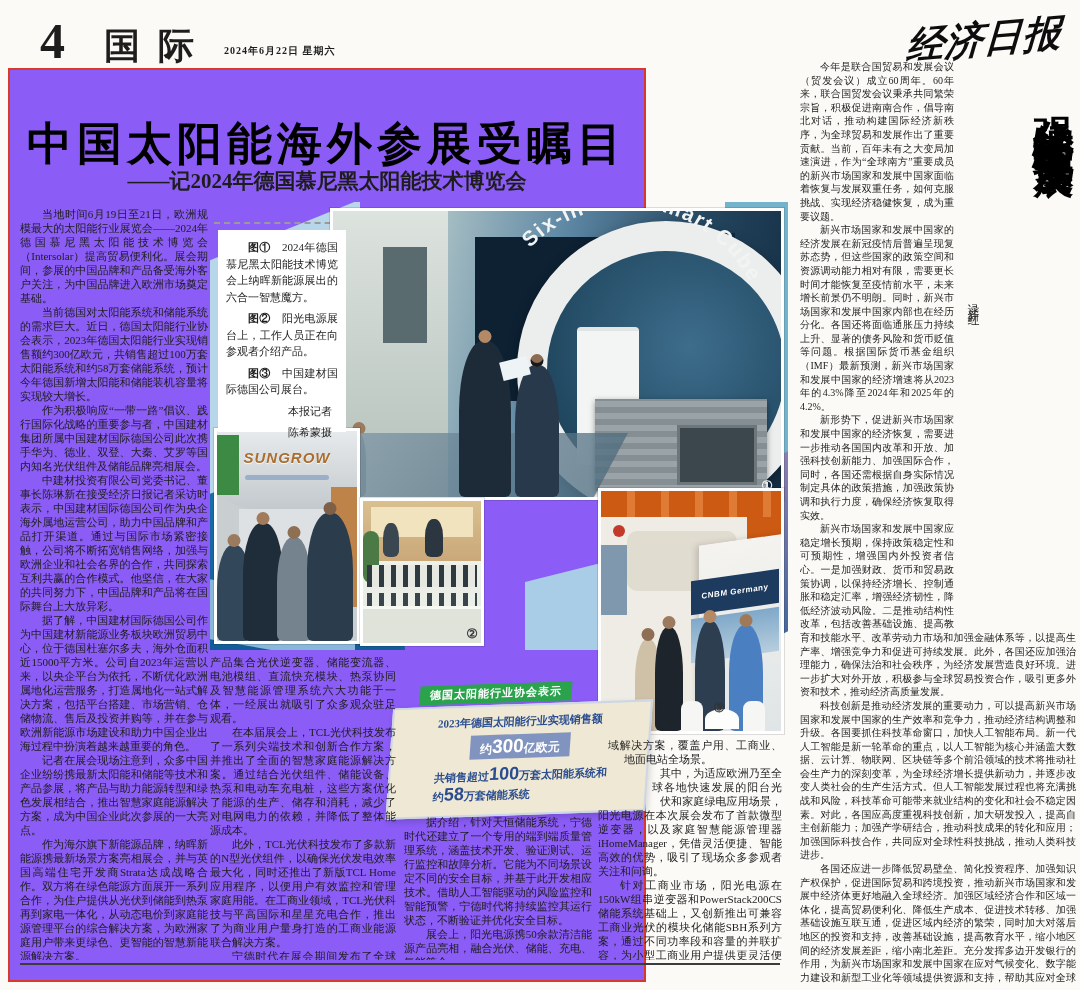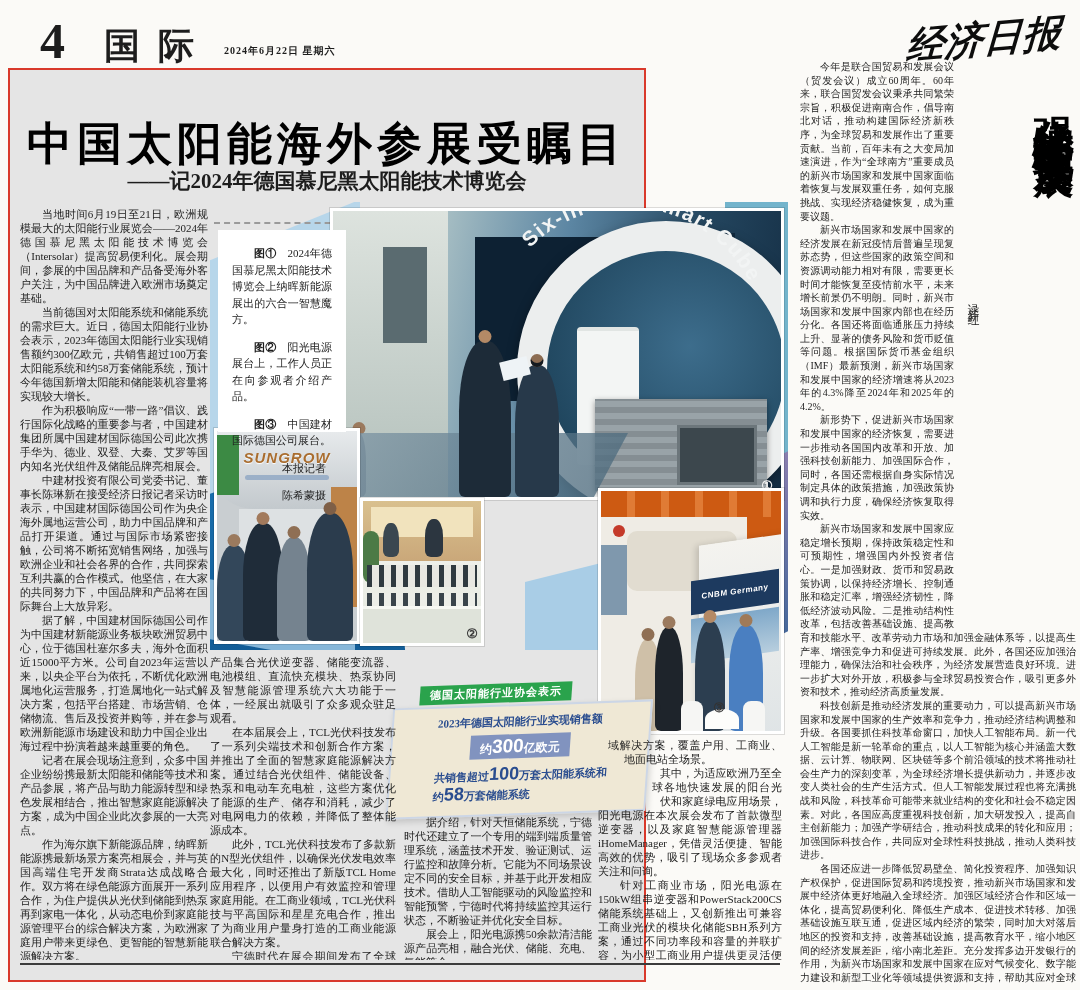--- a/index.html
+++ b/index.html
@@ -7,21 +7,21 @@
   .page{position:relative;width:1080px;height:990px;background:#fbfaf7;overflow:hidden;}
 
   
   .h-num{position:absolute;left:40px;top:12px;font-size:50px;font-weight:900;font-family:"Liberation Serif",serif;}
   .h-sec{position:absolute;left:104px;top:22px;font-size:36px;font-weight:900;letter-spacing:18px;}
   .h-date{position:absolute;left:224px;top:44px;font-size:10px;font-weight:bold;letter-spacing:1px;}
   .h-mast{position:absolute;right:18px;top:14px;font-size:38px;font-weight:bold;font-style:italic;
           font-family:"DejaVu Serif",serif;transform:rotate(-5deg) skewX(-8deg);letter-spacing:1px;color:#0d0d0d;}
 
   
-  .main-box{position:absolute;left:8px;top:68px;width:638px;height:914px;border:2px solid #d9392b;background:#e5e5e5;box-sizing:border-box;}
+  .main-box{position:absolute;left:8px;top:68px;width:638px;height:914px;border:2px solid #d9392b;background:#8b5cf6;box-sizing:border-box;}
   .m-headline{position:absolute;left:0;right:0;top:14px;text-align:center;font-size:45px;font-weight:900;
               letter-spacing:5px;font-family:"Liberation Sans",sans-serif;color:#000;}
   .m-sub{position:absolute;left:0;right:0;top:80px;text-align:center;font-size:21px;font-weight:bold;}
   .m-byline{position:absolute;left:0;right:0;top:120px;text-align:center;font-size:12px;letter-spacing:1px;color:#222;margin-top:48px;}
 
   .acol{position:absolute;font-size:11px;line-height:14px;text-align:justify;overflow:hidden;z-index:6;}
   .acol p{margin:0;text-indent:2em;}
   .acol p.cont{text-indent:0;}
   .col1{left:10px;top:137px;width:188px;height:753px;}
   .col2{left:200px;top:585px;width:186px;height:305px;}
@@ -66,21 +66,21 @@
   .pm-fig2{left:182px;height:132px;width:44px;background:#27394a;}
   .pm-fig2 .head{background:#8c6c52;box-shadow:0 -4px 0 0 #141a20 inset;}
   .pm-paper{position:absolute;left:168px;top:148px;width:28px;height:19px;background:#eef3f6;transform:rotate(-14deg);z-index:3;}
   .pm-arc{position:absolute;right:-12px;top:-8px;width:310px;height:150px;transform:rotate(9deg);}
   .pm-arc text{font-family:"Liberation Sans",sans-serif;font-size:21px;font-weight:bold;fill:#f2f4f4;letter-spacing:1.5px;}
   .photo-main .marker{right:8px;bottom:4px;color:#f3f3f3;}
 
   
   .caption-block{position:absolute;left:208px;top:160px;width:128px;height:202px;background:#fff;z-index:3;
                  font-size:11px;line-height:16.5px;padding:4px 3px;box-sizing:border-box;text-align:justify;}
-  .caption-block p{margin:11px;text-indent:2em;}
+  .caption-block p{margin:5px;text-indent:2em;}
   .cap-label{font-weight:bold;}
   .cap-credit{text-align:right;text-indent:0 !important;padding-right:6px;}
 
   
   .photo-sungrow{left:204px;top:358px;width:146px;height:216px;background:#c9ced1;}
   .ps-arch{position:absolute;left:-8px;right:-8px;top:0;height:78px;background:linear-gradient(180deg,#e7eaec,#c3c9cd);border-radius:0 0 45px 45px;}
   .ps-logo{position:absolute;left:0;right:0;top:18px;text-align:center;font-family:"Liberation Sans",sans-serif;
            font-weight:bold;font-style:italic;font-size:15px;letter-spacing:1px;color:#a96d2f;text-shadow:0 1px 1px #fff;}
   .ps-tag{position:absolute;left:28px;right:28px;top:44px;height:5px;background:#7e9bbf;opacity:.65;border-radius:3px;}
   .ps-green{position:absolute;left:0;top:4px;width:22px;height:60px;background:#3c8a44;}

